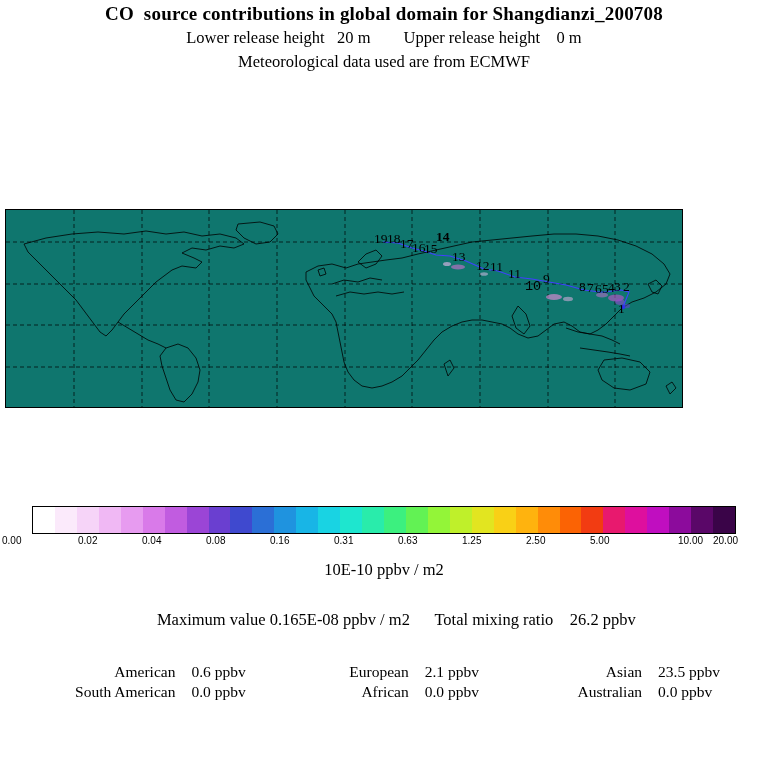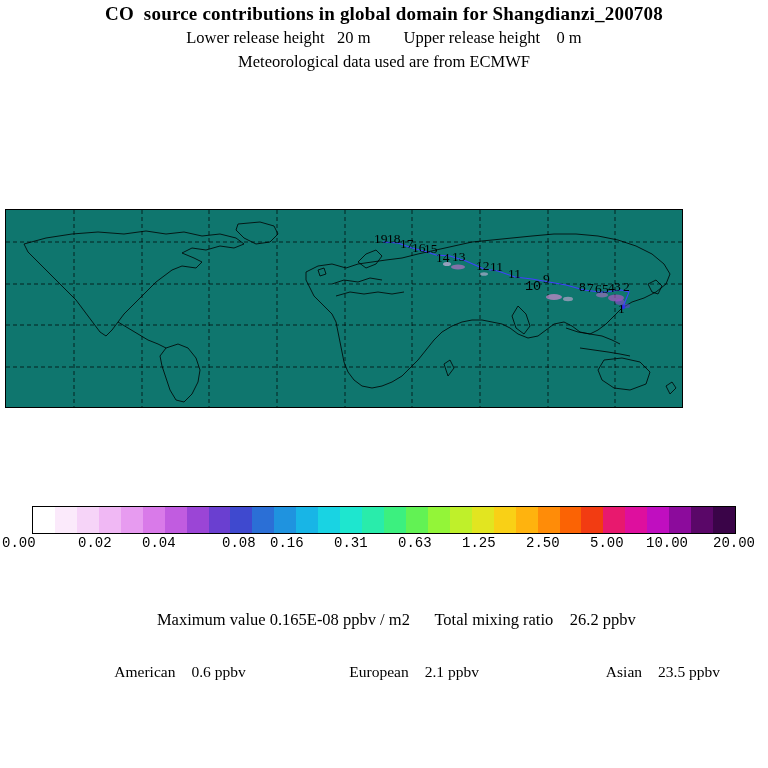--- a/index.html
+++ b/index.html
@@ -89,22 +89,22 @@
   }
   .cb-ticks {
     position: absolute;
     left: 0;
     top: 29px;
     width: 768px;
     height: 18px;
   }
   .cb-tick {
     position: absolute;
-    font-size: 14px;
-    font-family: Liberation Mono, monospace;
+    font-size: 10px;
+    font-family: Liberation Sans, sans-serif;
     white-space: pre;
   }
   #cb-unit {
     position: absolute;
     left: 0;
     top: 560px;
     width: 768px;
     text-align: center;
     font-size: 16.5px;
   }
@@ -235,21 +235,21 @@
         <circle cx="617" cy="97" r="2.2" fill="#3030ee"></circle>
       </g>
     </svg>
 
     <div>
       <span class="mk-label" style="left:368px;  top:22px;">19</span>
       <span class="mk-label" style="left:381px;  top:22px;">18</span>
       <span class="mk-label" style="left:394px;  top:27px;">17</span>
       <span class="mk-label" style="left:406px;  top:31px;">16</span>
       <span class="mk-label" style="left:418px;  top:32px;">15</span>
-      <span class="mk-label" style="left:430px;  top:41px;">14</span>
+      <span class="mk-label" style="left:430px;  top:20px;font-weight:bold;">14</span>
       <span class="mk-label" style="left:446px;  top:40px;">13</span>
       <span class="mk-label" style="left:470px;  top:49px;">12</span>
       <span class="mk-label" style="left:484px;  top:50px;">11</span>
       <span class="mk-label" style="left:502px;  top:57px;">11</span>
       <span class="mk-label" style="left:519px;  top:70px;font-family:Liberation Mono, monospace;">10</span>
       <span class="mk-label" style="left:537px;  top:62px;">9</span>
       <span class="mk-label" style="left:573px;  top:70px;">8</span>
       <span class="mk-label" style="left:581px;  top:71px;">7</span>
       <span class="mk-label" style="left:589px;  top:72px;">6</span>
       <span class="mk-label" style="left:596px;  top:72px;">5</span>
@@ -294,46 +294,55 @@
         <div class="seg" style="background: rgb(140, 11, 156);"></div>
         <div class="seg" style="background: rgb(90, 7, 104);"></div>
         <div class="seg" style="background: rgb(58, 4, 72);"></div>
       </div>
   </div>
 
   <div class="cb-ticks" style="top:535px;">
     <span class="cb-tick" style="left:2px;">0.00</span>
     <span class="cb-tick" style="left:78px;">0.02</span>
     <span class="cb-tick" style="left:142px;">0.04</span>
-    <span class="cb-tick" style="left:206px;margin-left:16px;">0.08</span>
+    <span class="cb-tick" style="left:206px;">0.08</span>
     <span class="cb-tick" style="left:270px;">0.16</span>
     <span class="cb-tick" style="left:334px;">0.31</span>
     <span class="cb-tick" style="left:398px;">0.63</span>
     <span class="cb-tick" style="left:462px;">1.25</span>
     <span class="cb-tick" style="left:526px;">2.50</span>
     <span class="cb-tick" style="left:590px;">5.00</span>
-    <span class="cb-tick" style="left:646px;">10.00</span>
+    <span class="cb-tick" style="left:678px;">10.00</span>
     <span class="cb-tick" style="left:713px;">20.00</span>
   </div>
 
+  <div id="cb-unit">10E-10 ppbv / m2</div>
 
   <div id="stats">
     <div class="st-row1">
       <span>Maximum value</span><span> </span><span>0.165E-08 ppbv / m2</span><span>      </span><span>Total mixing ratio</span><span>    </span><span>26.2 ppbv</span>
     </div>
 
     <div class="st-grid">
       <table>
         <tbody>
             <tr>
           <td class="st-name">American</td>
           <td class="st-val">0.6 ppbv</td>
           <td class="st-name">European</td>
           <td class="st-val">2.1 ppbv</td>
           <td class="st-name">Asian</td>
           <td class="st-val">23.5 ppbv</td>
         </tr>
+        <tr>
+          <td class="st-name">South American</td>
+          <td class="st-val">0.0 ppbv</td>
+          <td class="st-name">African</td>
+          <td class="st-val">0.0 ppbv</td>
+          <td class="st-name">Australian</td>
+          <td class="st-val">0.0 ppbv</td>
+        </tr>
       </tbody>
         </table>
     </div>
   </div>
 
 </div>
 
 </body></html>

